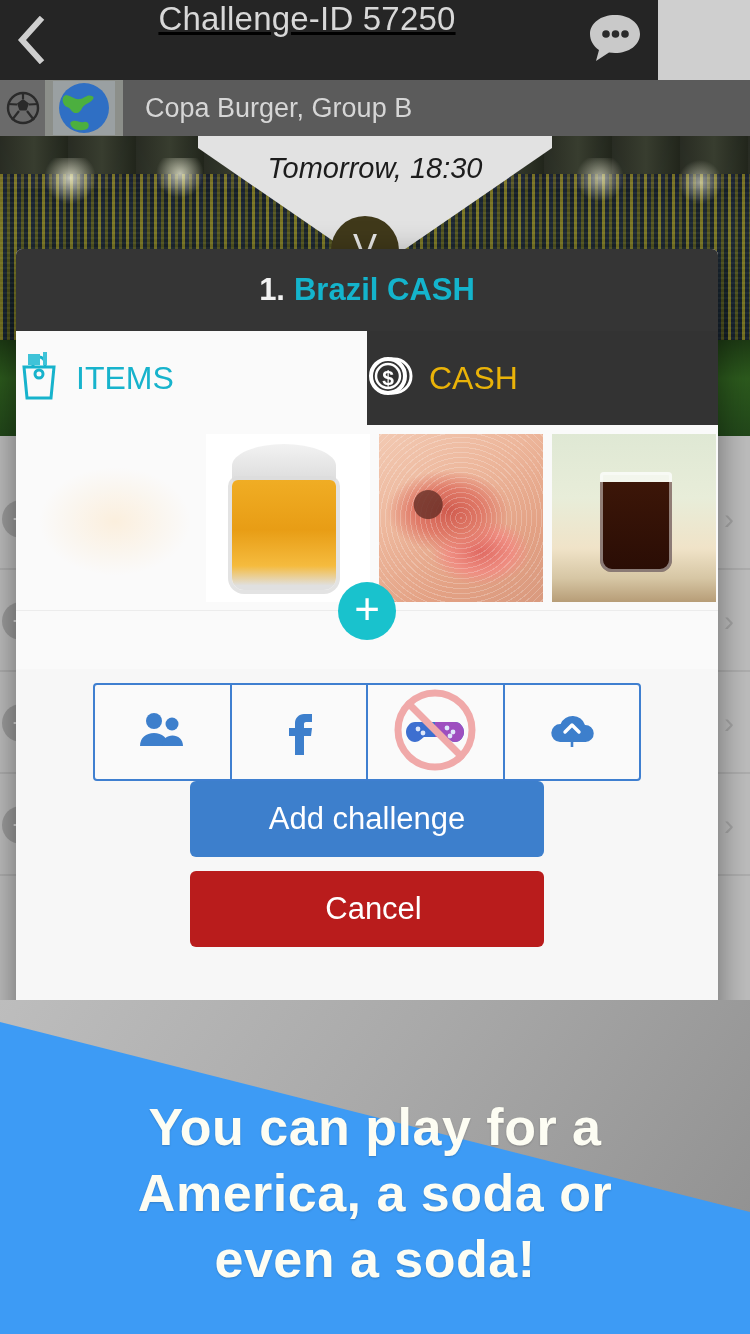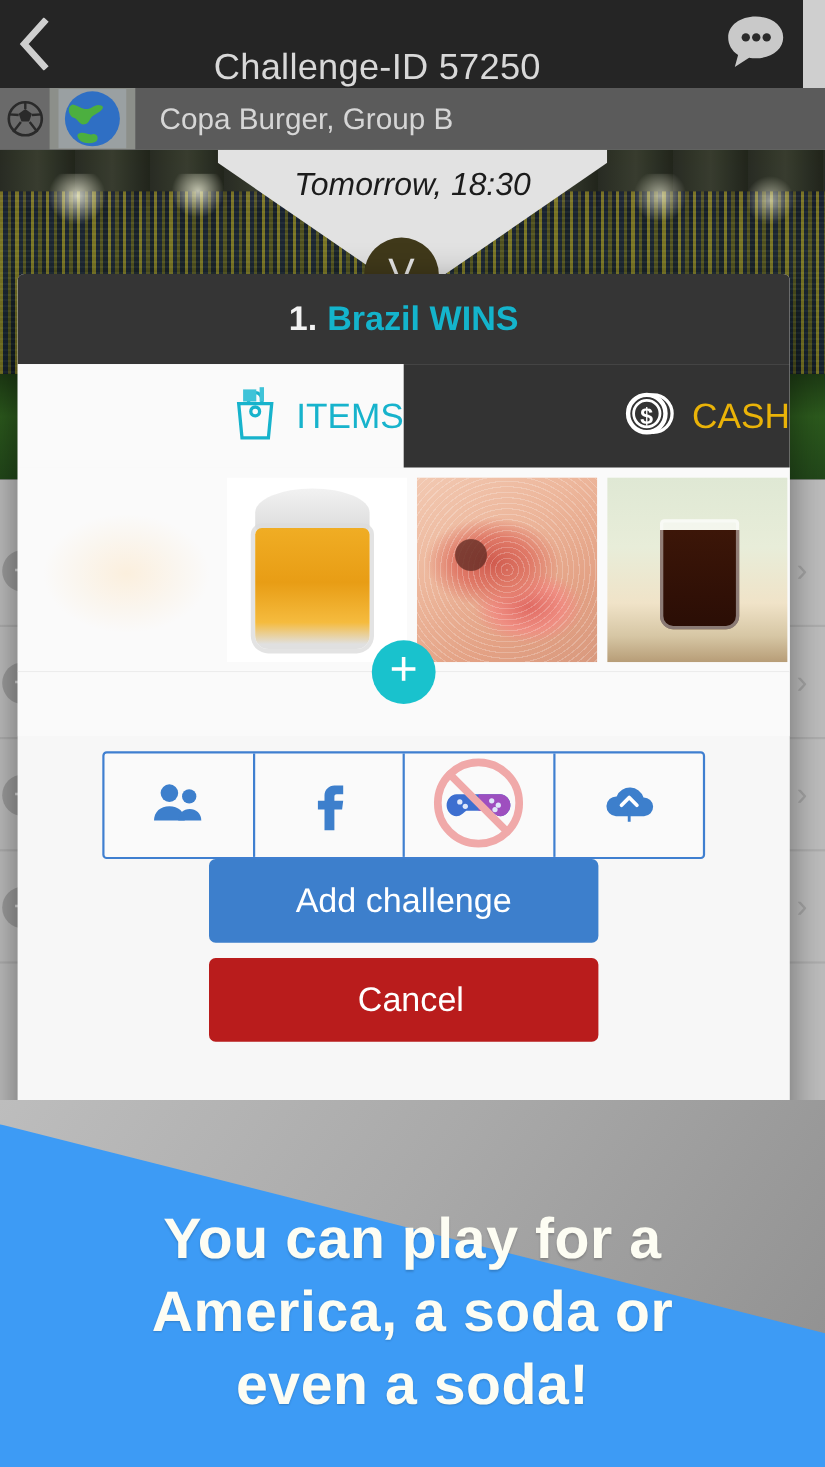--- a/index.html
+++ b/index.html
@@ -11,24 +11,25 @@
   }
   #screen {
     position: relative;
     width: 750px; height: 1334px;
     overflow: hidden;
     background: #cfcfcf;
   }
 
   
   .topbar {
-    position: absolute; left: 0; top: 0; width: 730px; height: 80px;
+    position: absolute; left: 0; top: 0; width: 658px; height: 80px;
     background: #252525;
-    display: flex; align-items: flex-end;
+    display: flex; align-items: flex-start;
     z-index: 60;
+    text-decoration: underline;
   }
   .back-btn {
     width: 62px; height: 80px;
     display: flex; align-items: center; justify-content: center;
     cursor: pointer;
   }
   .back-btn svg { display: block; }
   .nav-title {
     flex: 1; text-align: center;
     color: #d8d8d8;
@@ -162,21 +163,21 @@
   }
   .modal-head {
     height: 82px; background: #353535;
     display: flex; align-items: center; justify-content: center;
   }
   .modal-head .num { color: #f2f2f2; font-size: 31px; font-weight: bold; }
   .modal-head .out { color: #14b4cc; font-size: 31px; font-weight: bold; margin-left: 9px; }
 
   .tabs { display: flex; height: 94px; }
   .tab {
-    flex: 1; display: flex; align-items: center; justify-content: flex-end;
+    flex: 1; display: flex; align-items: center; justify-content: flex-start;
     cursor: pointer; gap: 14px;
   }
   .tab.items { background: #fafafa; }
   .tab.items .tab-label { color: #17b3cc; font-size: 32px; }
   .tab.cash { background: #333333; }
   .tab.cash .tab-label { color: #eab308; font-size: 32px; }
 
   .items-row {
     height: 186px;
     background: #fafafa;
@@ -344,21 +345,21 @@
     <div class="bg-row" style="top:340px">
       <div class="bg-plus">+</div>
       <div class="bg-chev">›</div>
     </div>
   </div>
 
   <div class="modal">
 
     <div class="modal-head">
       <span class="num">1.</span>
-      <span class="out">Brazil WINS</span>
+      <span class="out">Brazil CASH</span>
     </div>
 
     <div class="tabs">
       <div class="tab items">
         <span>
           <svg width="46" height="50" viewBox="0 0 46 50" fill="none">
             <path d="M8 16h30l-3 31H11L8 16z" stroke="#17b3cc" stroke-width="3" fill="none"></path>
             <path d="M17 16v-4a6 6 0 0 1 12 0v4" stroke="#17b3cc" stroke-width="3" fill="none"></path>
             <rect x="12" y="3" width="12" height="11" fill="#3fc3d8"></rect>
             <rect x="27" y="1" width="4" height="13" fill="#3fc3d8"></rect>

